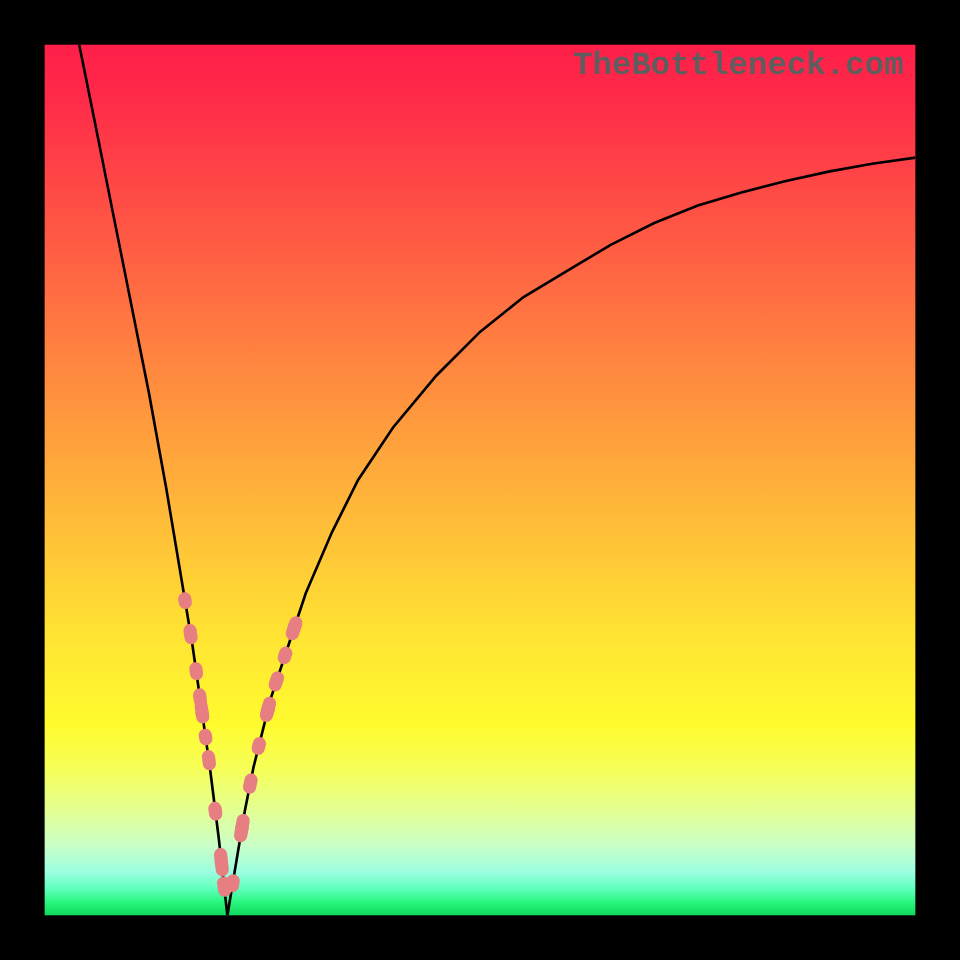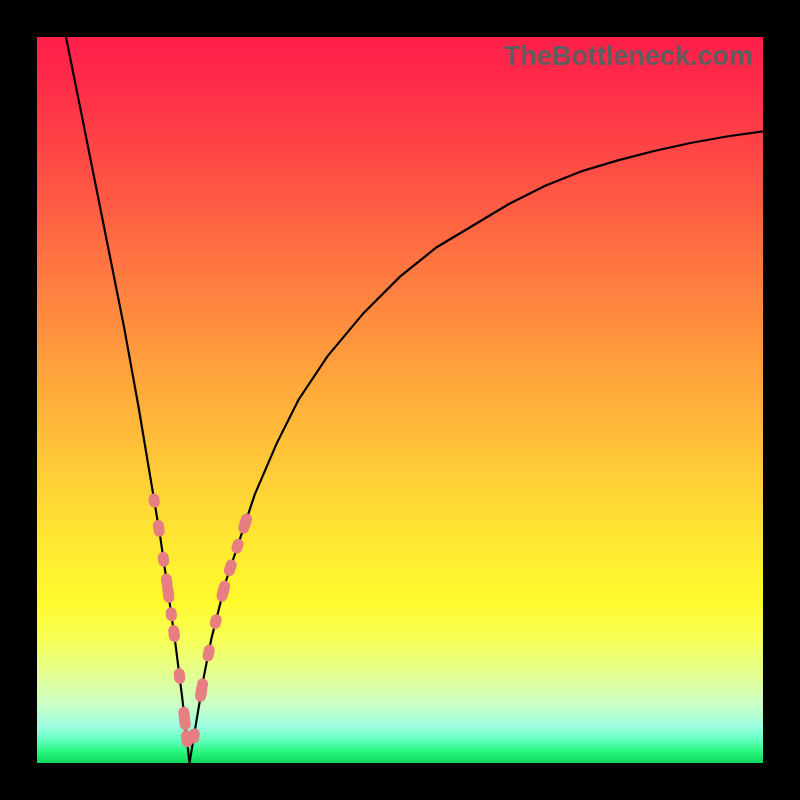--- a/index.html
+++ b/index.html
@@ -53,20 +53,21 @@
   }
   .watermark {
     position: absolute;
     top: 4px;
     right: 10px;
     font-size: 27px;
     font-weight: 600;
     color: #5e5e5e;
     letter-spacing: 0px;
     user-select: none;
+    font-family: Liberation Mono, monospace;
   }
   svg.curve {
     position: absolute;
     left: 0;
     top: 0;
     width: 726px;
     height: 726px;
   }
   .bead {
     fill: #e77f82;

